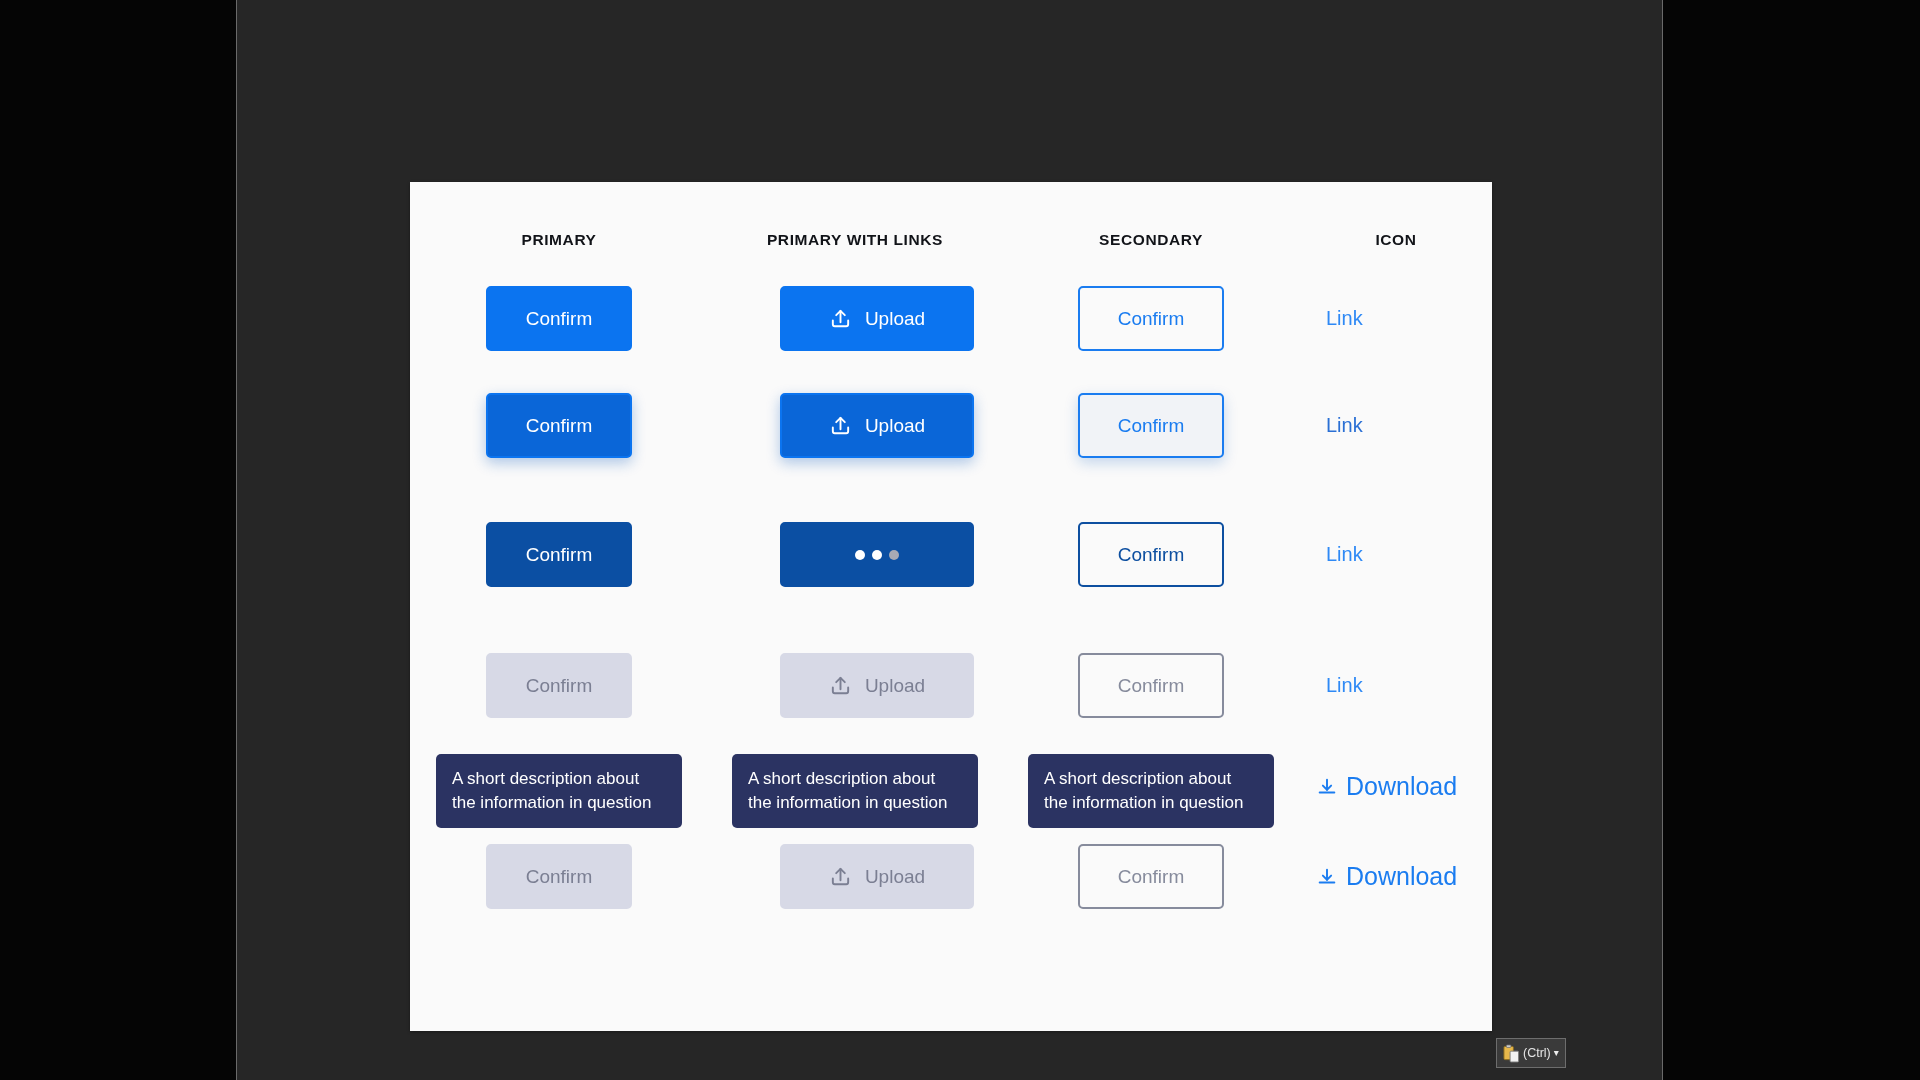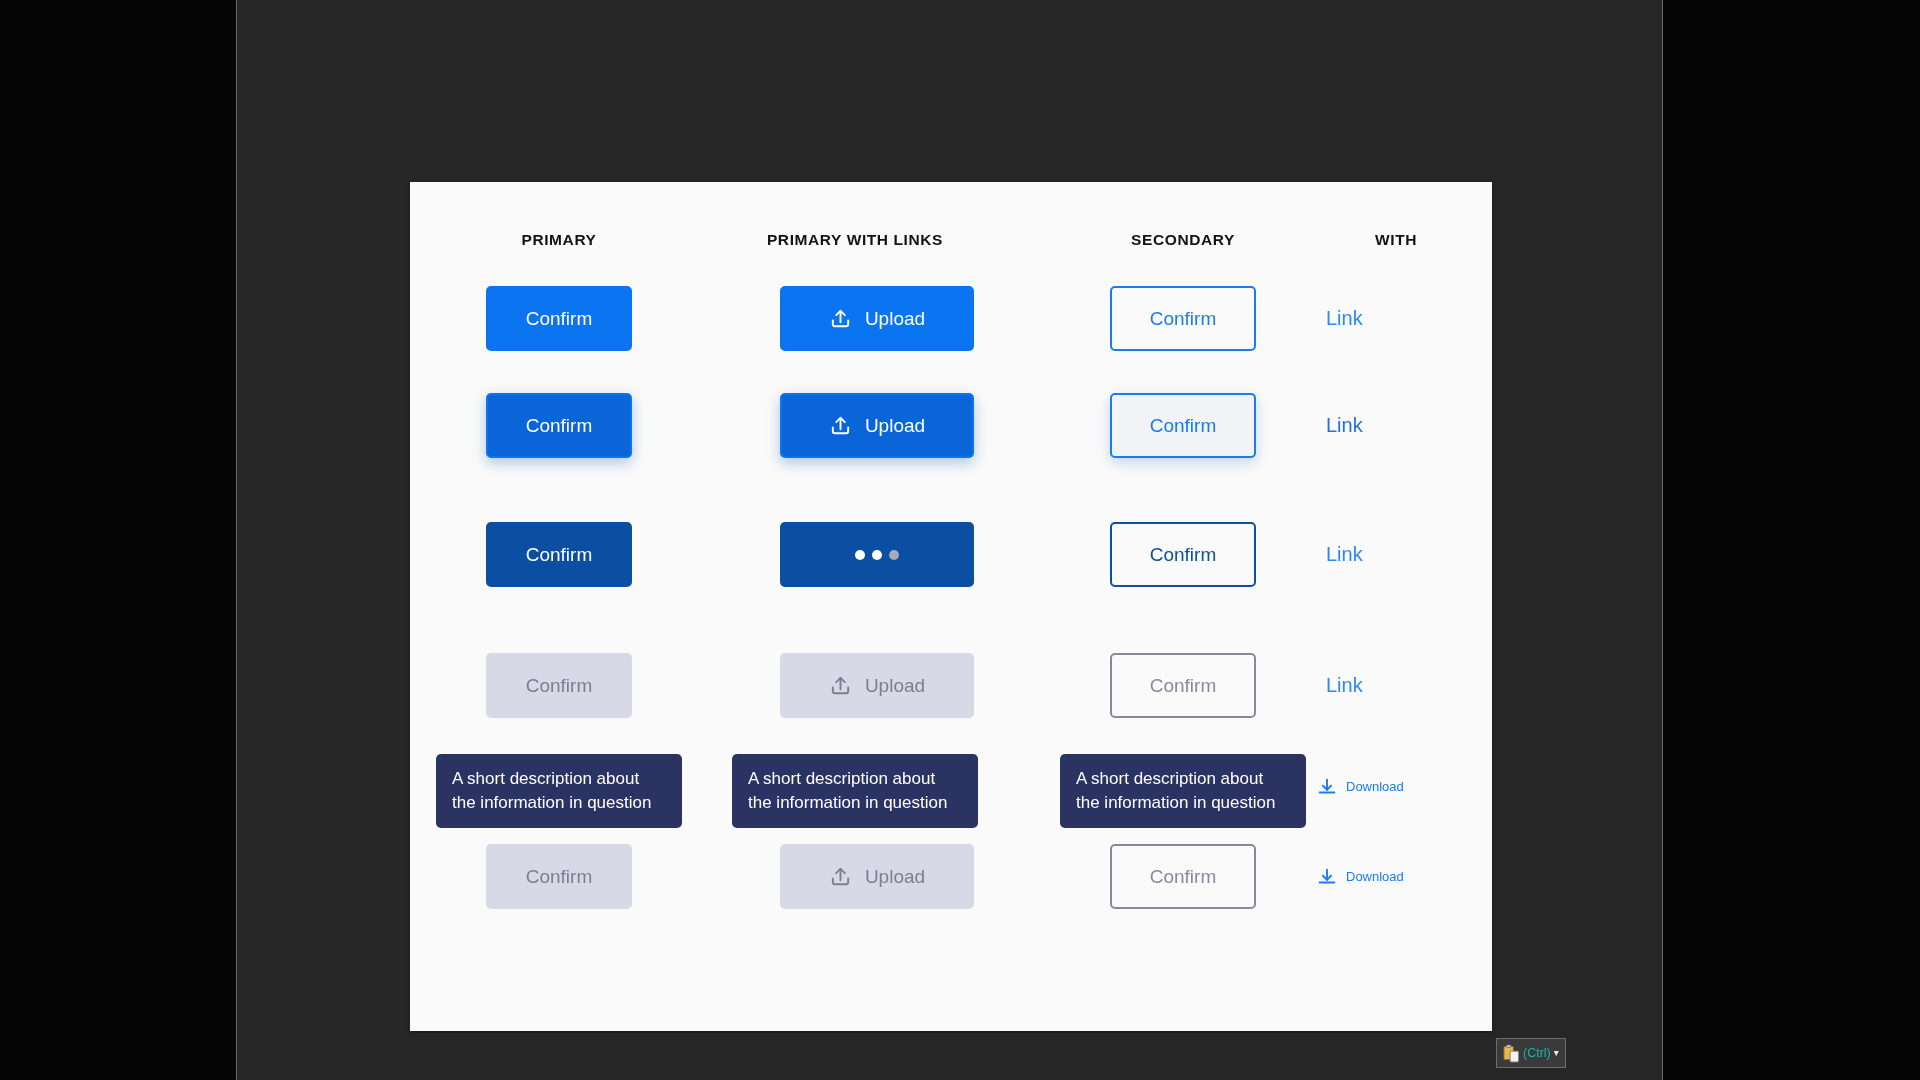--- a/index.html
+++ b/index.html
@@ -30,21 +30,21 @@
   }
   
   .col-head{
     position:absolute;top:49px;
     font-size:15.5px;font-weight:700;letter-spacing:.6px;color:#111318;
     text-align:center;white-space:nowrap;
   }
   
   .c1{left:4px;width:290px;}
   .c2{left:290px;width:310px;}
-  .c3{left:628px;width:290px;}
+  .c3{left:596px;width:290px;}
   .c4{left:890px;width:192px;}
 
   
   .cell{position:absolute;display:flex;align-items:center;justify-content:center;}
 
   
   .btn{
     box-sizing:border-box;
     display:inline-flex;align-items:center;justify-content:center;gap:13px;
     font-family:"Liberation Sans", sans-serif;
@@ -74,21 +74,21 @@
   
   .icn{display:inline-flex;align-items:center;justify-content:center;flex:0 0 auto;}
   .icn svg{display:block;}
 
   
   .lnk{
     font-size:20px;color:#2e89f5;cursor:pointer;white-space:nowrap;
     display:inline-flex;align-items:center;gap:8px;
   }
   .lnk.visited{color:#2a6fd4;}
-  .lnk.dl{color:#1a7cf0;font-size:13px;}
+  .lnk.dl{color:#1a7cf0;font-size:25px;}
 
   
   .tip{
     box-sizing:border-box;
     background:#2b3362;color:#ffffff;border-radius:5px;
     font-size:17px;line-height:1.42;
     padding:13px 16px;width:246px;
     text-align:left;
   }
 </style>
@@ -100,21 +100,21 @@
   <div class="side-black left"></div>
   <div class="side-black right"></div>
   <div class="stage"></div>
 
   <div class="card">
     <div class="grid">
 
       <div class="col-head c1">PRIMARY</div>
       <div class="col-head c2">PRIMARY WITH LINKS</div>
       <div class="col-head c3">SECONDARY</div>
-      <div class="col-head c4">WITH</div>
+      <div class="col-head c4">ICON</div>
 
       <div class="cell c1" style="top:104px;height:65px;">
         <button class="btn btn-primary">
           <span>Confirm</span>
         </button>
       </div>
       <div class="cell c2" style="top:104px;height:65px;">
         <button class="btn btn-primary wide">
           <span class="icn">
             <svg width="23" height="23" viewBox="0 0 24 24" fill="none" stroke="#ffffff" stroke-width="2" stroke-linecap="round" stroke-linejoin="round">
@@ -280,17 +280,17 @@
 
   <div style="position:absolute;left:1496px;top:1038px;height:30px;display:flex;align-items:center;gap:3px;
               background:#3a3a3a;border:1px solid #6d6d6d;padding:0 6px;box-sizing:border-box;">
     <span class="icn">
       <svg width="17" height="19" viewBox="0 0 18 20">
         <rect x="1" y="2.5" width="10" height="14" rx="1.2" fill="#e8b84b" stroke="#8a6a1e" stroke-width="1"></rect>
         <rect x="3.6" y="1" width="4.8" height="2.6" rx=".7" fill="#cfcfcf" stroke="#6d6d6d" stroke-width=".8"></rect>
         <rect x="7.5" y="7.5" width="9" height="11.5" rx="1" fill="#f2f2f2" stroke="#7a7a7a" stroke-width="1"></rect>
       </svg>
     </span>
-    <span style="font-size:12.5px;color:#14b8a6;font-family:'Liberation Sans',sans-serif;">(Ctrl)</span>
+    <span style="font-size:12.5px;color:#e5e5e5;font-family:'Liberation Sans',sans-serif;">(Ctrl)</span>
     <span style="font-size:10px;color:#ededed;line-height:1;">▾</span>
   </div>
 
 </div>
 
 </body></html>

